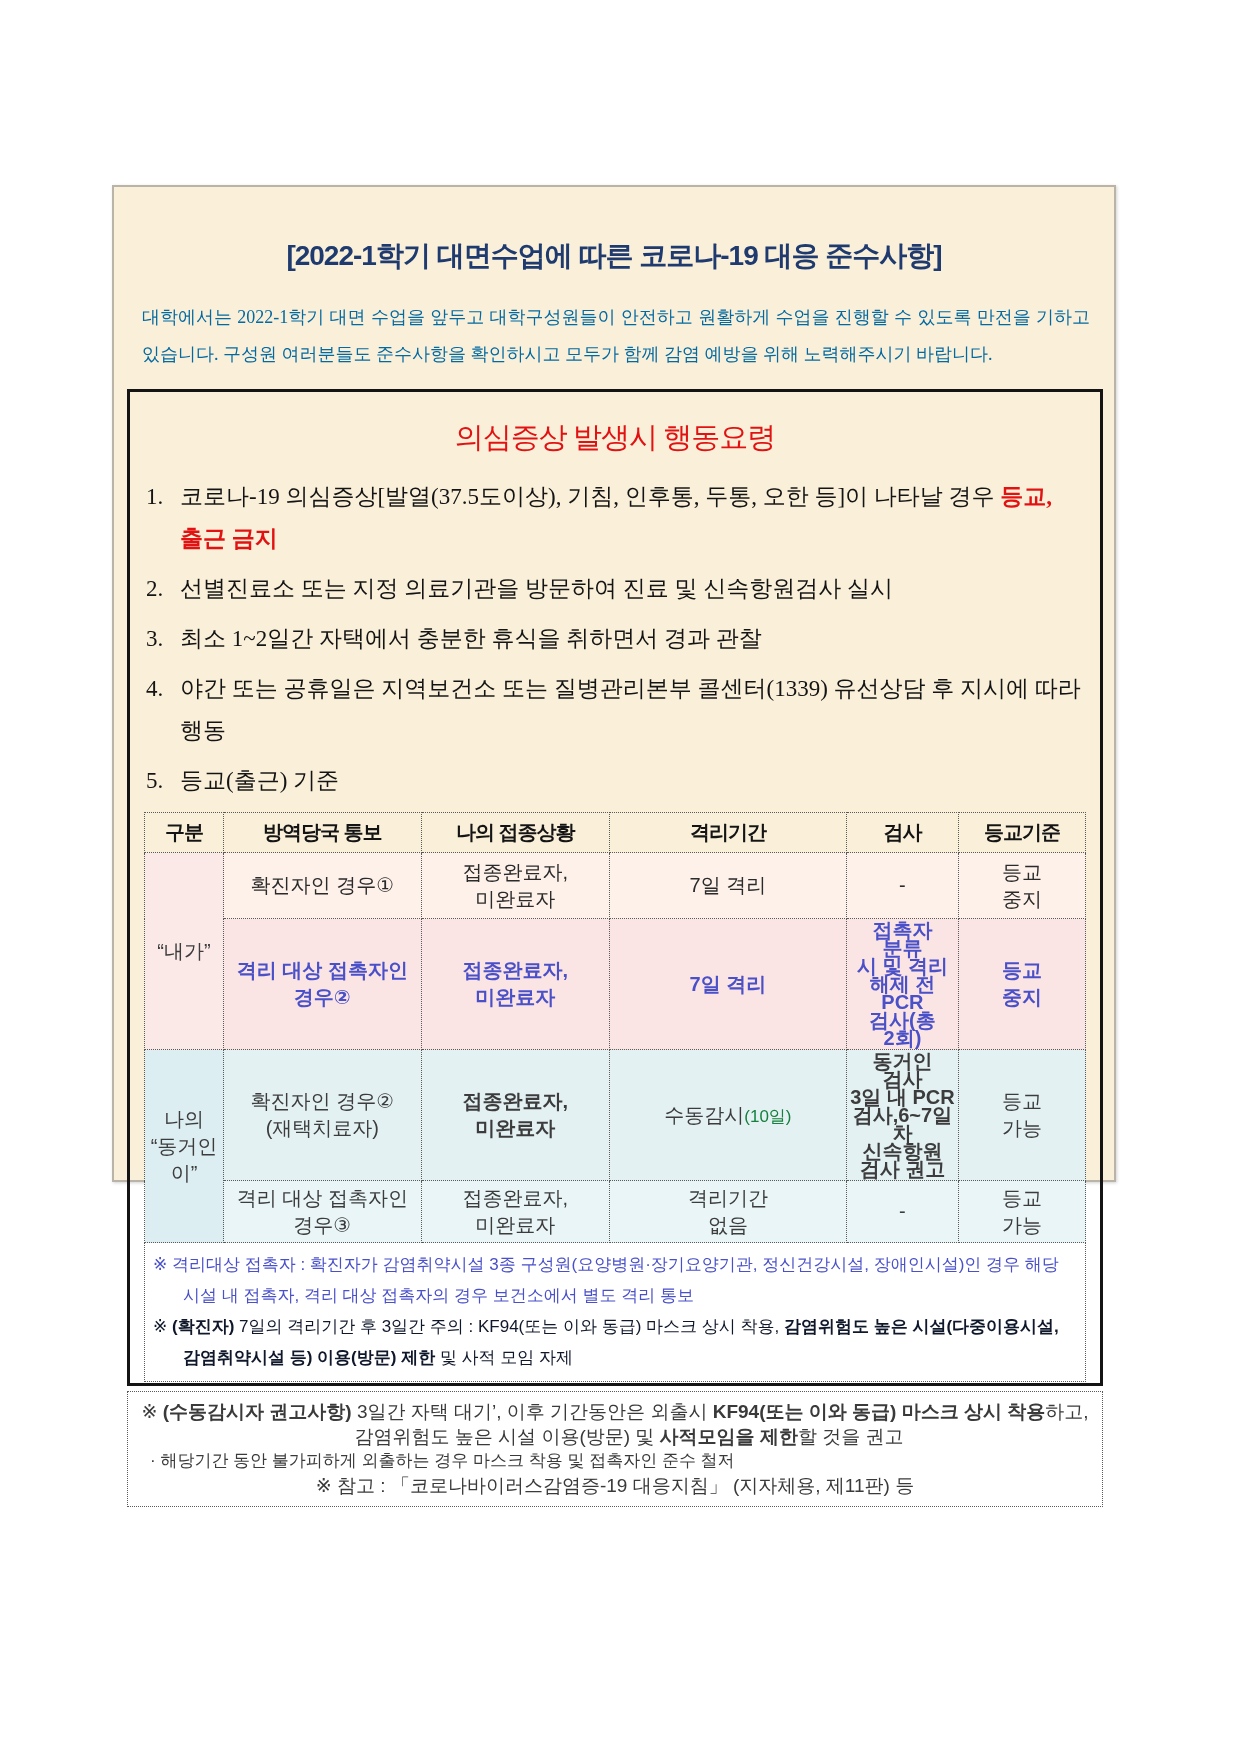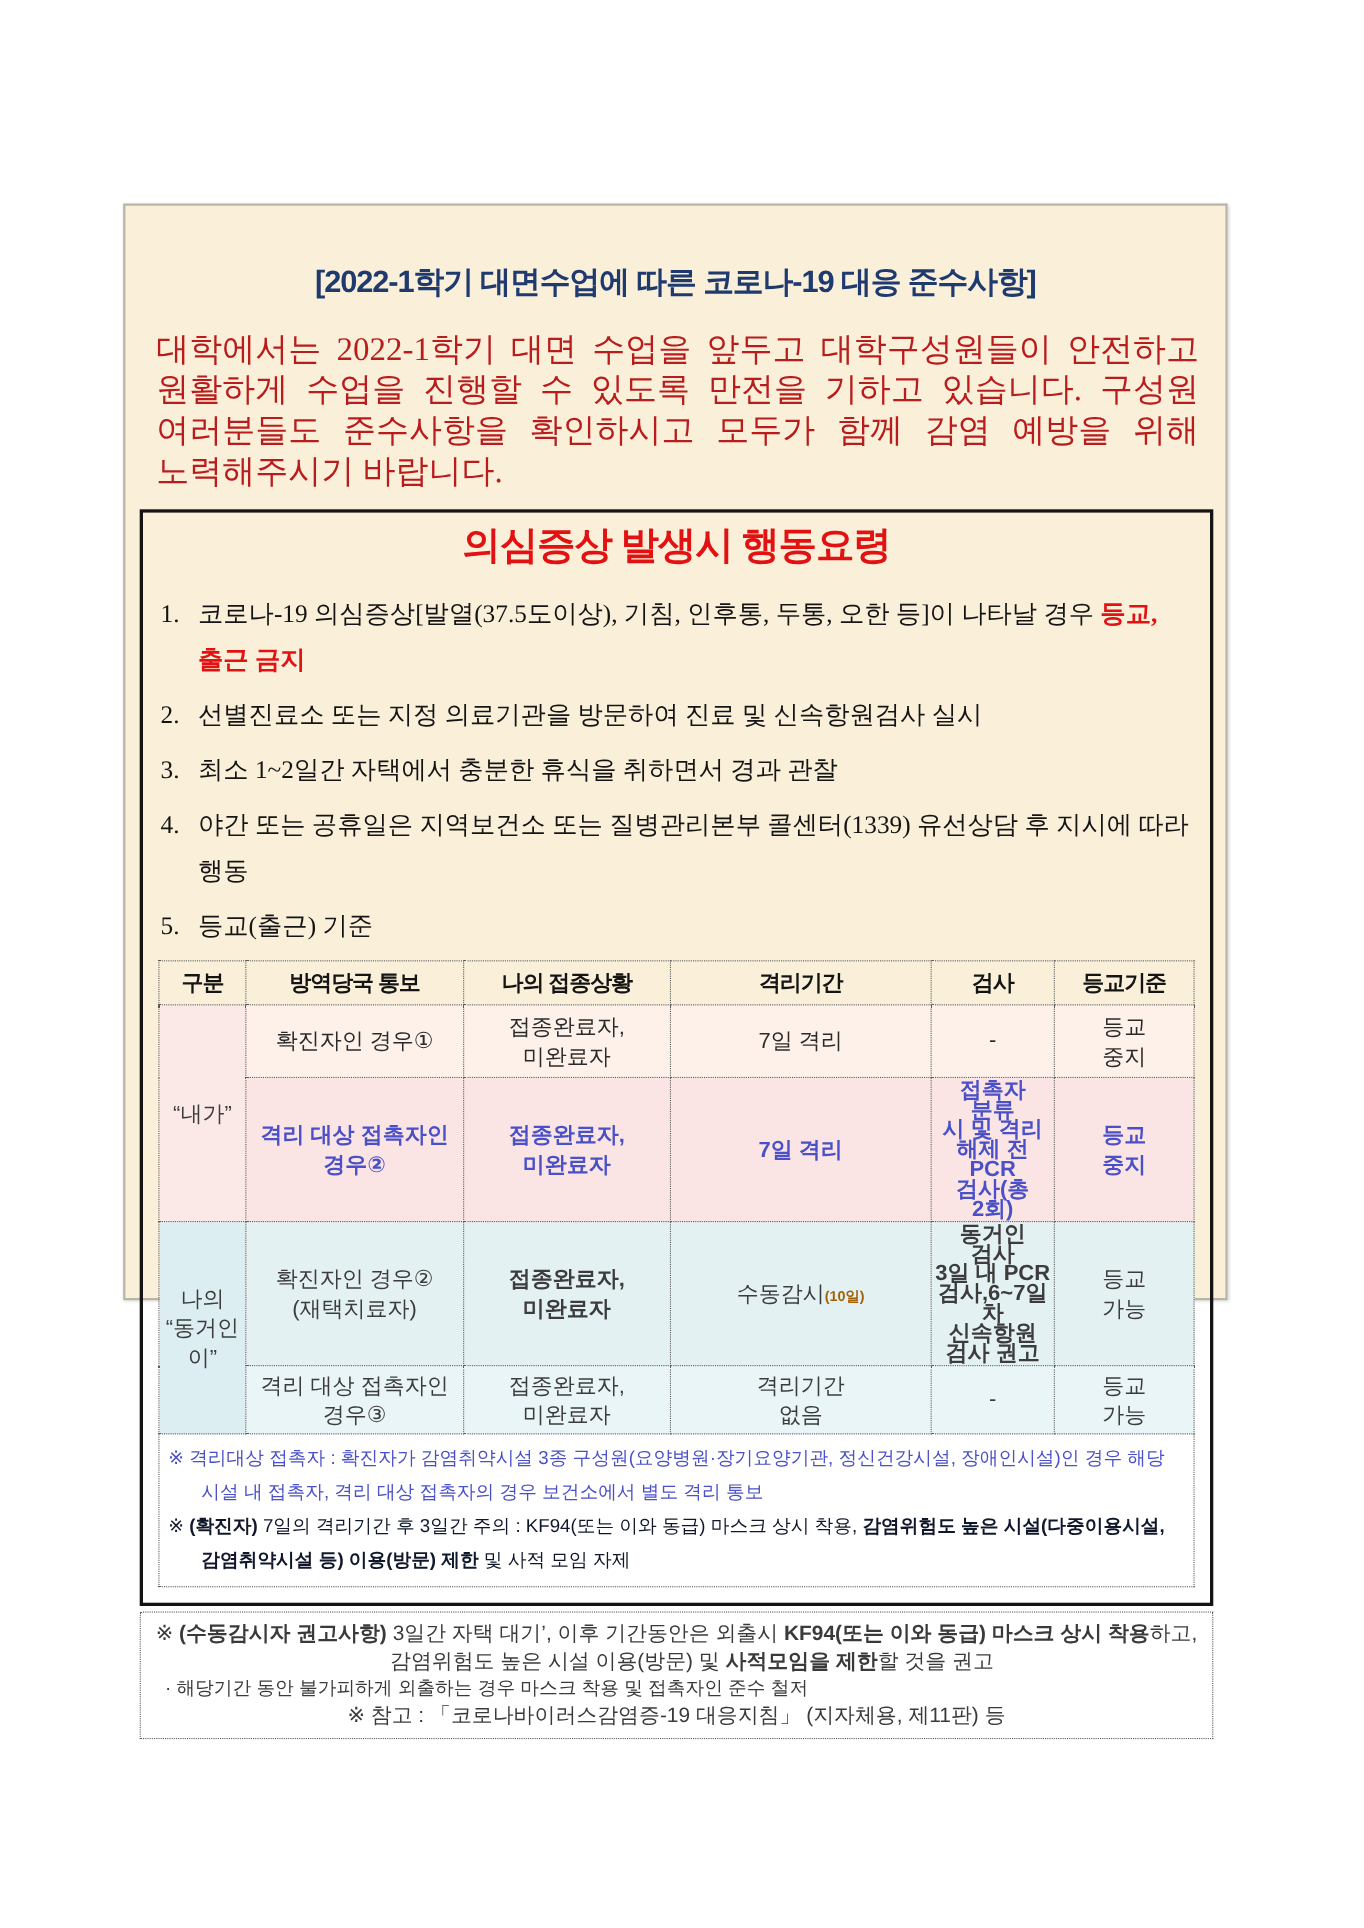--- a/index.html
+++ b/index.html
@@ -12,30 +12,30 @@
     position:absolute;left:112px;top:185px;width:1004px;height:997px;
     box-sizing:border-box;background:#faf0da;border:2px solid #b9b3a8;
     box-shadow:1px 1px 3px rgba(0,0,0,.18);
   }
   .doc-title{
     margin:50px 18px 0;text-align:center;color:#1e3a6e;
     font-size:28px;font-weight:bold;letter-spacing:-1px;
     font-family:"Liberation Sans","DejaVu Sans",sans-serif;
   }
   .intro{
-    margin:24px 24px 0 28px;font-size:30px;line-height:37px;color:#b91c1c;
+    margin:24px 24px 0 28px;font-size:18px;line-height:37px;color:#0369a1;
     text-align:justify;word-break:keep-all;
   }
   .action-box{
     margin:16px 11px 0 13px;border:3px solid #141414;box-sizing:border-box;
     height:997px;padding:6px 14px 0;
   }
   .box-title{
-    margin:0 0 4px;text-align:center;color:#e21212;
-    font-size:35px;font-weight:bold;letter-spacing:-1px;
+    margin:20px 0 4px;text-align:center;color:#e21212;
+    font-size:29px;font-weight:normal;letter-spacing:-1px;
   }
   .steps{list-style:none;margin:18px 0 0;padding:0;font-size:23px;color:#141414;word-break:keep-all;}
   .step{position:relative;padding-left:36px;line-height:42px;margin-bottom:8px;}
   .step .num{position:absolute;left:2px;}
   .step .red{color:#e21212;font-weight:bold;}
   .twrap{margin-top:10px;font-family:"Liberation Sans","DejaVu Sans",sans-serif;}
   .ctable{
     width:100%;border-collapse:collapse;table-layout:fixed;
   }
   .ctable th,.ctable td{
@@ -44,21 +44,21 @@
   }
   .ctable th{font-size:20px;font-weight:bold;color:#141414;height:40px;letter-spacing:-1px;}
   .blue{color:#4a50c8;}
   .r1 td{background:#fdf1ea;color:#2a2a2a;font-size:20px;height:66px;}
   .g-me{background:#fbe9e7 !important;color:#3c3c3c !important;font-size:20px;}
   .r2 td{background:#fbe5e4;color:#4a50c8;font-weight:bold;font-size:20px;height:92px;}
   .r3 td{background:#e4f1f3;color:#3c3c3c;font-size:20px;height:104px;}
   .g-house{background:#ddeef2 !important;color:#3c3c3c !important;font-weight:normal;font-size:20px;}
   .r4 td{background:#e9f5f6;color:#3c3c3c;font-size:20px;height:62px;}
   .cell-small{font-size:14px;line-height:18px;font-weight:bold;}
-  .q-sub{color:#a16207;font-size:13px;font-weight:bold;}
+  .q-sub{color:#15803d;font-size:17px;}
   .fnotes{
     border:1px dotted #5a5a5a;border-top:none;padding:6px 8px 8px;
     font-size:17px;line-height:31px;word-break:keep-all;
   }
   .fn{padding-left:30px;text-indent:-30px;}
   .fn-blue{color:#4a50c8;}
   .fn-dark{color:#0f172a;}
   .fn b{font-weight:bold;}
   .bottom-box{
     margin:5px 11px 0 13px;border:1px dotted #5a5a5a;padding:7px 12px 8px;

